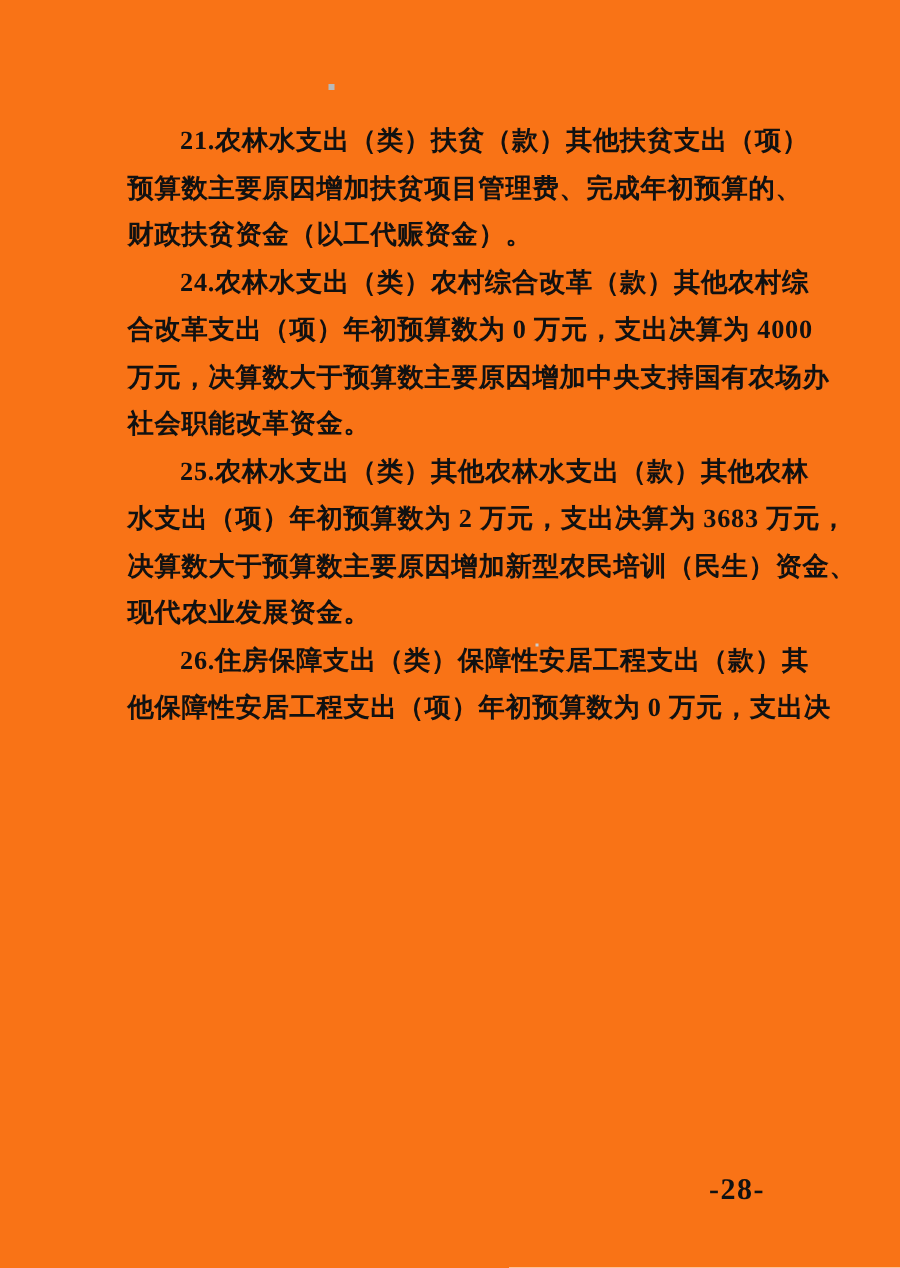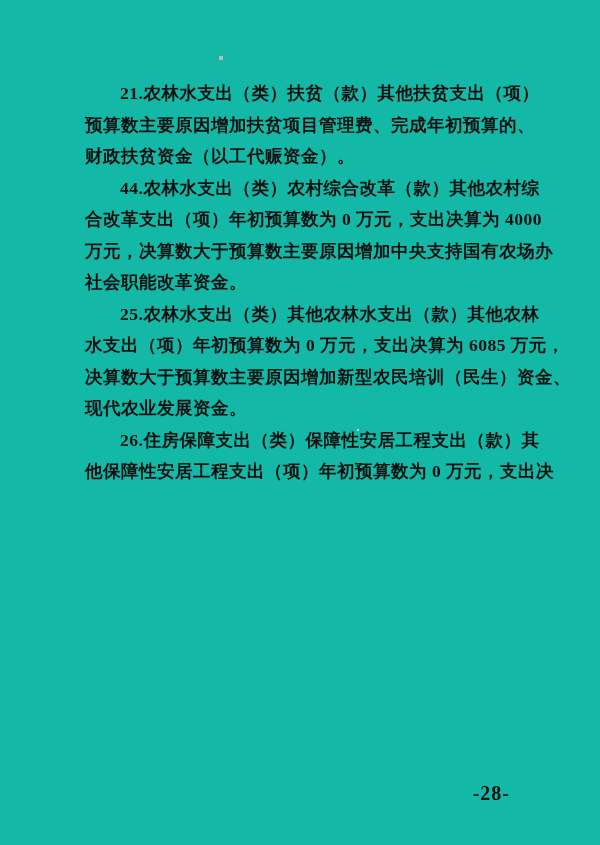--- a/index.html
+++ b/index.html
@@ -4,21 +4,21 @@
 <style>
   html, body {
     margin: 0;
     padding: 0;
     background: #ffffff;
   }
   .page {
     position: relative;
     width: 600px;
     height: 845px;
-    background: #14b8a6;
+    background: #f97316;
     overflow: hidden;
     font-family: "Liberation Serif", serif;
   }
   .content {
     position: absolute;
     left: 85px;
     top: 78px;
     width: 432px;
     color: #111111;
     font-size: 17.5px;
@@ -83,29 +83,29 @@
 
     <p class="para">
       <span class="line first">21.农林水支出（类）扶贫（款）其他扶贫支出（项）</span>
       <span class="line">预算数主要原因增加扶贫项目管理费、完成年初预算的、</span>
       <span class="line last">财政扶贫资金（以工代赈资金）。</span>
     </p>
 
 
 
     <p class="para">
-      <span class="line first">44.农林水支出（类）农村综合改革（款）其他农村综</span>
+      <span class="line first">24.农林水支出（类）农村综合改革（款）其他农村综</span>
       <span class="line">合改革支出（项）年初预算数为 0 万元，支出决算为 4000</span>
       <span class="line">万元，决算数大于预算数主要原因增加中央支持国有农场办</span>
       <span class="line last">社会职能改革资金。</span>
     </p>
 
     <p class="para">
       <span class="line first">25.农林水支出（类）其他农林水支出（款）其他农林</span>
-      <span class="line">水支出（项）年初预算数为 0 万元，支出决算为 6085 万元，</span>
+      <span class="line">水支出（项）年初预算数为 2 万元，支出决算为 3683 万元，</span>
       <span class="line">决算数大于预算数主要原因增加新型农民培训（民生）资金、</span>
       <span class="line last">现代农业发展资金。</span>
     </p>
 
     <p class="para">
       <span class="line first">26.住房保障支出（类）保障性安居工程支出（款）其</span>
       <span class="line">他保障性安居工程支出（项）年初预算数为 0 万元，支出决</span>
     </p>
 
   </div>

